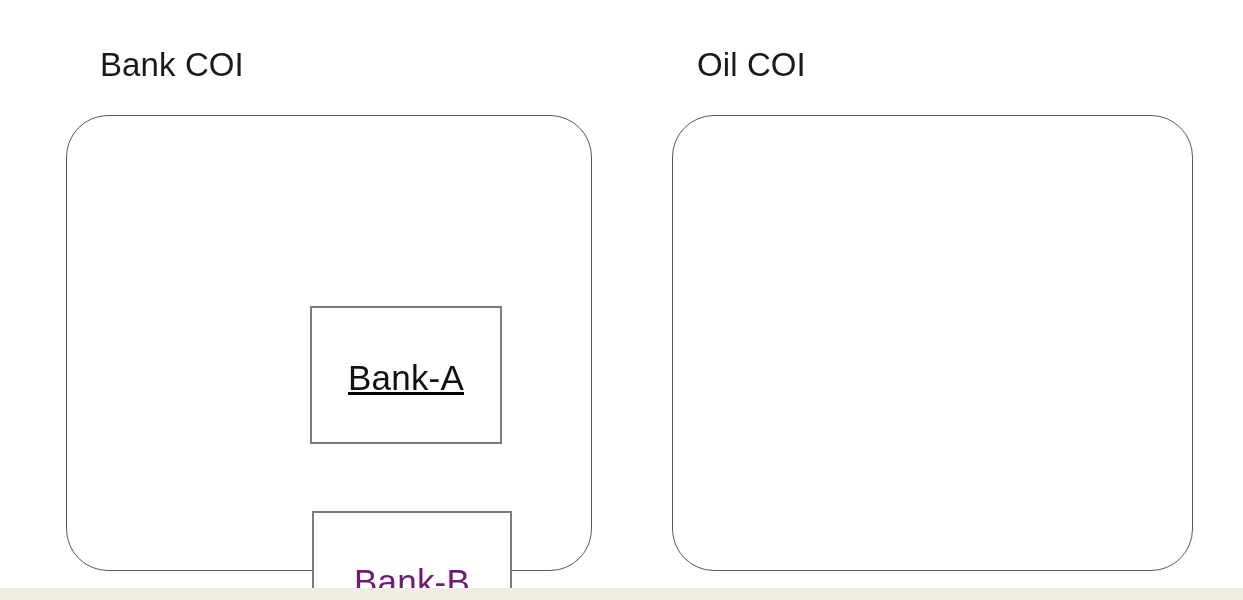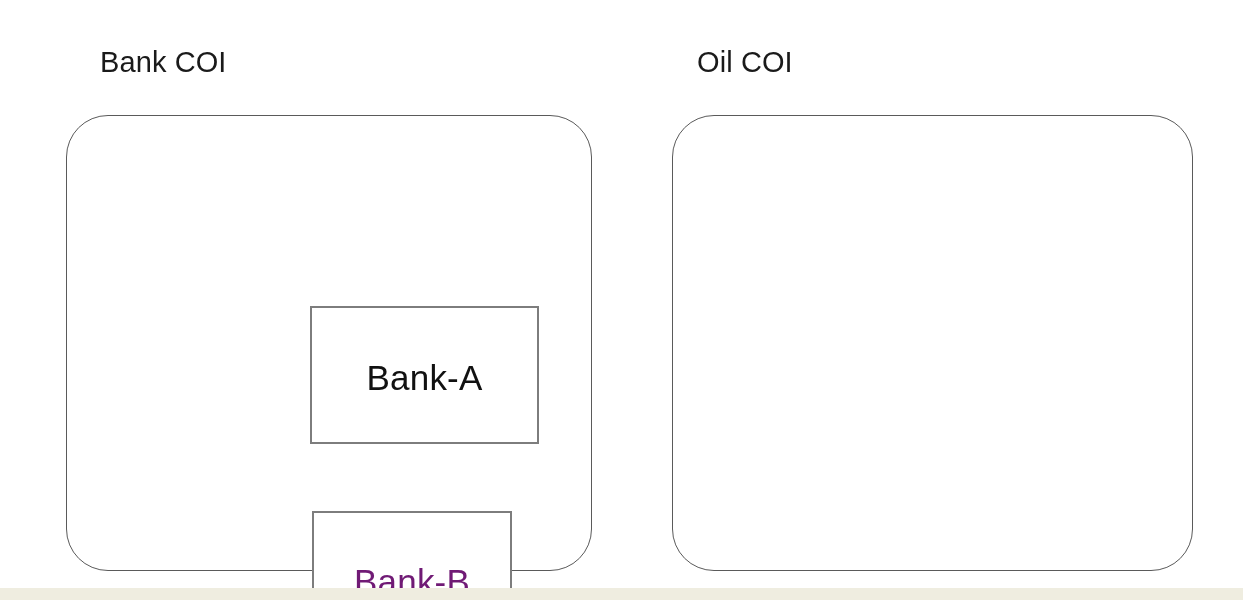--- a/index.html
+++ b/index.html
@@ -35,21 +35,21 @@
     background: #efede0;
   }
 
   
   .coi-group {
     position: absolute;
   }
 
   .coi-title {
     position: absolute;
-    font-size: 29px;
+    font-size: 33px;
     line-height: 1;
     color: #1a1a1a;
     white-space: nowrap;
     letter-spacing: 0.1px;
   }
 
   .coi-boundary {
     position: absolute;
     box-sizing: border-box;
     border: 1.6px solid #5a5a5a;
@@ -74,21 +74,21 @@
     color: #111111;
     white-space: nowrap;
     position: relative;
     top: 2px;
     letter-spacing: 0.2px;
   }
 
   
   #bank-coi-title   { left: 100px; top: 48px; }
   #bank-coi-boundary{ left: 66px;  top: 115px; width: 526px; height: 456px; }
-  #bank-a-box       { left: 243px; top: 190px; width: 229px; height: 138px; }
+  #bank-a-box       { left: 243px; top: 190px; width: 192px; height: 138px; text-decoration: underline; }
   #bank-b-box       { left: 245px; top: 395px; width: 200px; height: 136px; }
 
   
   #oil-coi-title    { left: 697px; top: 48px; text-align: right; }
   #oil-coi-boundary { left: 672px; top: 115px; width: 521px; height: 456px; }
 </style>
 </head>
 <body>
 
 <div id="canvas" style="background: rgb(255, 255, 255);">

